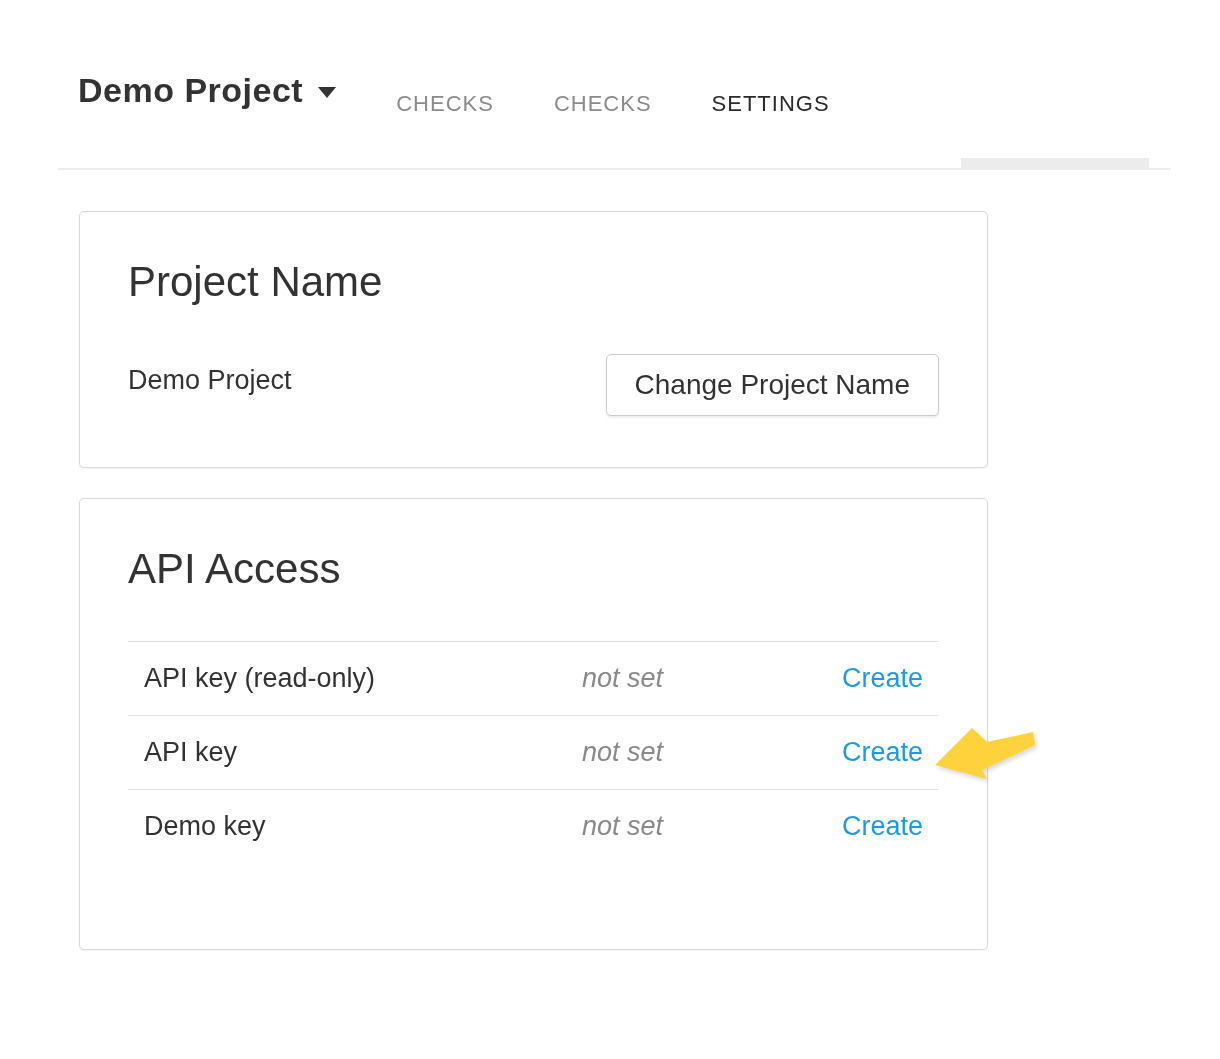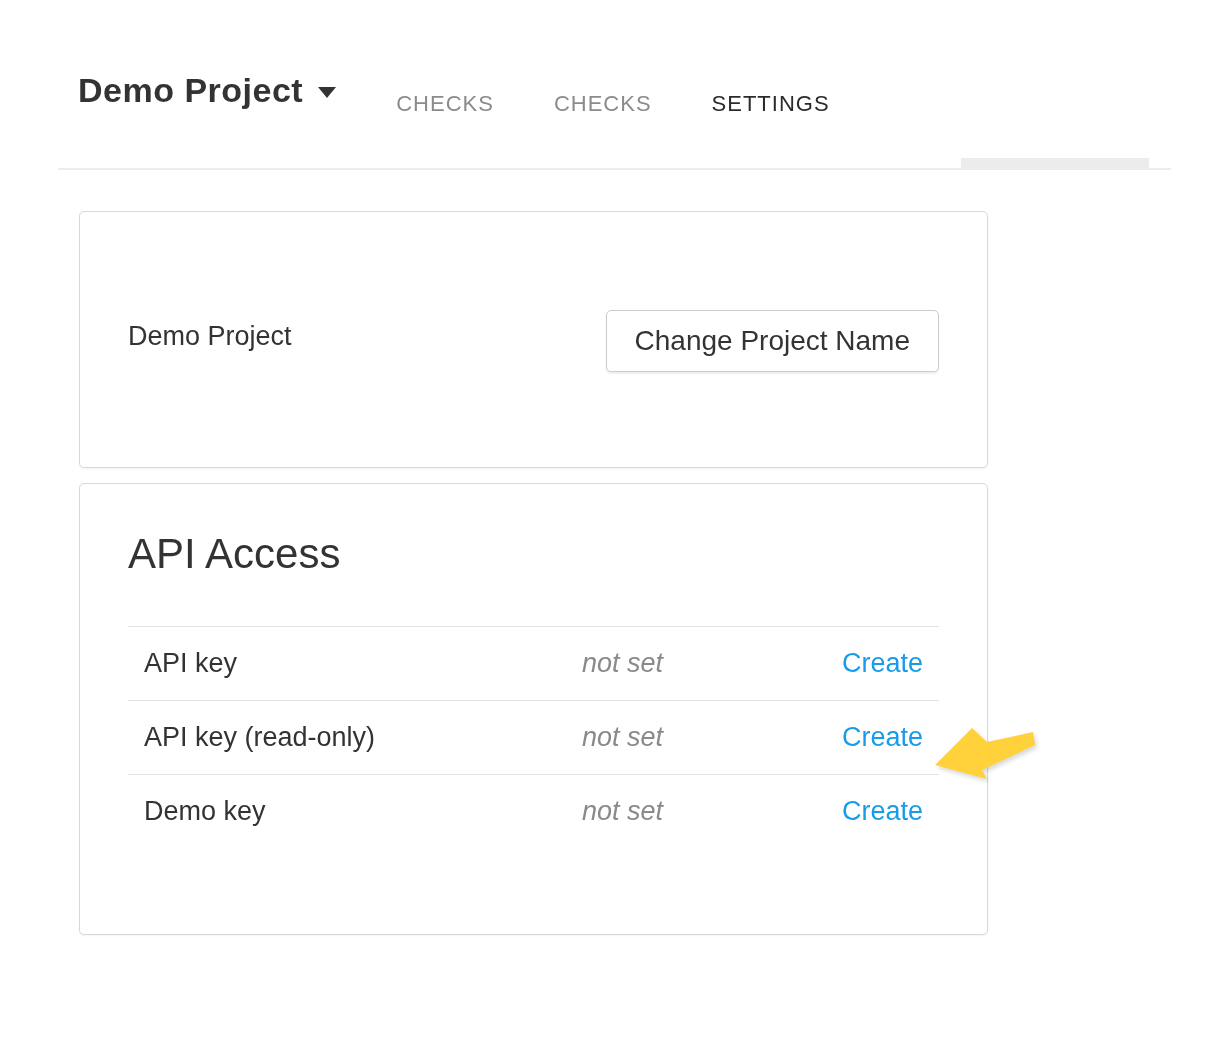--- a/index.html
+++ b/index.html
@@ -37,21 +37,21 @@
   .tab.active{color:var(--nav_active);}
 
   
   .card{
     position:absolute;left:79px;width:909px;background:#fff;
     border:1px solid var(--card_border);border-radius:5px;
     box-shadow:0 1px 2px rgba(0,0,0,0.05);
     padding:48px;
   }
   .card.project{top:211px;height:257px;}
-  .card.api{top:483px;height:452px;}
+  .card.api{top:498px;height:452px;}
   .card-title{margin:0;font-size:42px;font-weight:400;line-height:44px;color:var(--text_dark);}
 
   .name-row{margin-top:50px;display:flex;justify-content:space-between;align-items:flex-start;}
   .current-name{font-size:27px;line-height:32px;margin-top:10px;color:var(--text_dark);}
   .btn{
     font-family:inherit;font-size:28px;color:var(--text_dark);
     background:#fff;border:1px solid var(--button_border);border-radius:5px;
     padding:14px 28px;line-height:32px;cursor:pointer;
     box-shadow:0 2px 2px rgba(0,0,0,0.07);
   }
@@ -78,37 +78,38 @@
     <span class="caret"></span>
   </div>
   <span class="tab">CHECKS</span>
   <span class="tab">CHECKS</span>
   <span class="tab active">SETTINGS</span>
 </div>
 <div class="tab-indicator"></div>
 <div class="header-line"></div>
 
 <div class="card project">
+  <h2 class="card-title">Project Name</h2>
   <div class="name-row">
     <span class="current-name">Demo Project</span>
     <button class="btn">Change Project Name</button>
   </div>
 </div>
 
 <div class="card api">
   <h2 class="card-title">API Access</h2>
   <table class="keys">
     <tbody>
         <tr>
-      <td class="key-name">API key</td>
+      <td class="key-name">API key (read-only)</td>
       <td class="key-value">not set</td>
       <td class="key-action"><a>Create</a></td>
     </tr>
     <tr>
-      <td class="key-name">API key (read-only)</td>
+      <td class="key-name">API key</td>
       <td class="key-value">not set</td>
       <td class="key-action"><a>Create</a></td>
     </tr>
     <tr>
       <td class="key-name">Demo key</td>
       <td class="key-value">not set</td>
       <td class="key-action"><a>Create</a></td>
     </tr>
   </tbody>
     </table>

